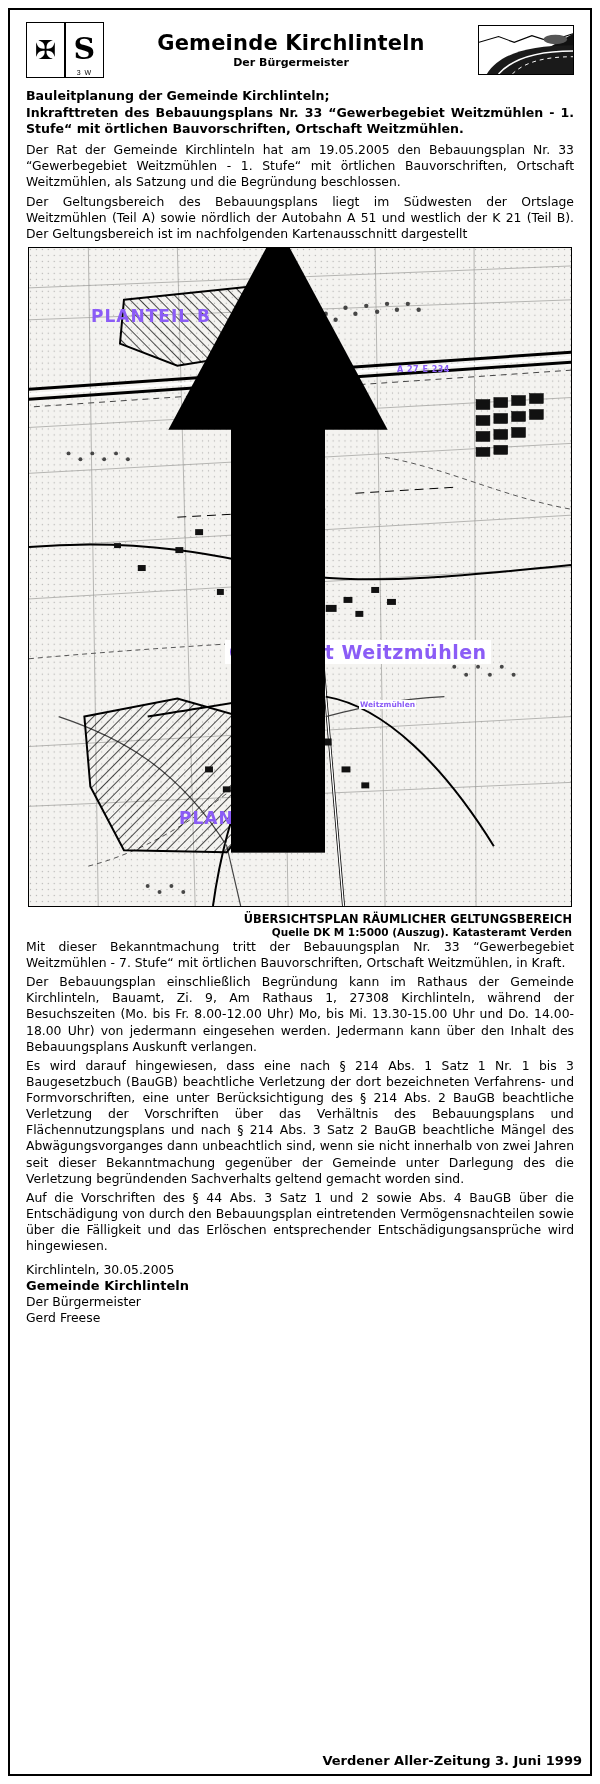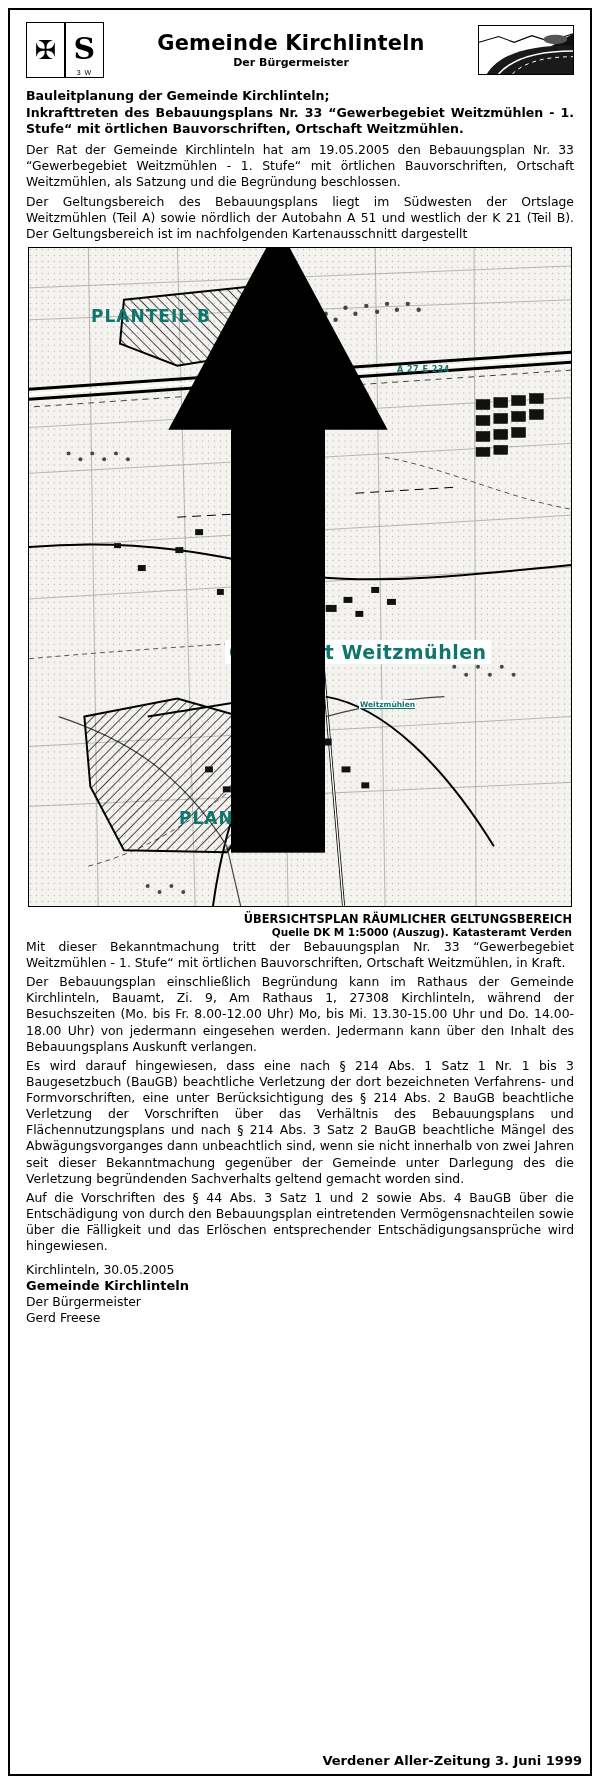--- a/index.html
+++ b/index.html
@@ -118,42 +118,41 @@
     position: relative;
     height: 660px;
     background: #f3f3f0;
     overflow: hidden;
   }
   .map-wrap svg { display: block; width: 100%; height: 100%; }
   .map-label {
     position: absolute;
     font-weight: bold;
     font-family: "DejaVu Sans", sans-serif;
-    color: #0f766e;
+    color: #8b5cf6;
     white-space: nowrap;
   }
   .lbl-b { left: 62px; top: 58px; font-size: 17px; letter-spacing: 1px; }
   .lbl-a { left: 150px; top: 560px; font-size: 17px; letter-spacing: 1px; }
   .lbl-ort {
     left: 196px; top: 392px;
     font-size: 19px; letter-spacing: 0.5px;
     background: #fff;
     padding: 1px 4px;
   }
   .lbl-a27 {
     left: 368px; top: 117px;
     font-size: 8px; font-weight: bold;
     letter-spacing: 0.5px;
   }
   .lbl-weitz {
     left: 330px; top: 452px;
     font-size: 7.5px;
     background: #fff;
     padding: 0 1px;
-    text-decoration: underline;
   }
   .north-arrow {
     position: absolute;
     right: 22px; bottom: 22px;
     width: 16px; height: 42px;
   }
   .map-caption {
     text-align: right;
     font-size: 11.4px;
     font-weight: bold;
@@ -385,21 +384,21 @@
         <rect x="5" y="10" width="6" height="30" fill="#000"></rect>
         <polygon points="8,0 15,13 1,13" fill="#000"></polygon>
       </svg>
     </div>
 
     <div class="map-caption">
       <div>ÜBERSICHTSPLAN RÄUMLICHER GELTUNGSBEREICH</div>
       <div class="c2">Quelle DK M 1:5000 (Auszug). Katasteramt Verden</div>
     </div>
 
-    <p class="body">Mit dieser Bekanntmachung tritt der Bebauungsplan Nr. 33 “Gewerbegebiet Weitzmühlen - 1. Stufe“ mit örtlichen Bauvorschriften, Ortschaft Weitzmühlen, in Kraft.</p>
+    <p class="body">Mit dieser Bekanntmachung tritt der Bebauungsplan Nr. 33 “Gewerbegebiet Weitzmühlen - 7. Stufe“ mit örtlichen Bauvorschriften, Ortschaft Weitzmühlen, in Kraft.</p>
     <p class="body">Der Bebauungsplan einschließlich Begründung kann im Rathaus der Gemeinde Kirchlinteln, Bauamt, Zi. 9, Am Rathaus 1, 27308 Kirchlinteln, während der Besuchszeiten (Mo. bis Fr. 8.00-12.00 Uhr) Mo, bis Mi. 13.30-15.00 Uhr und Do. 14.00-18.00 Uhr) von jedermann eingesehen werden. Jedermann kann über den Inhalt des Bebauungsplans Auskunft verlangen.</p>
     <p class="body">Es wird darauf hingewiesen, dass eine nach § 214 Abs. 1 Satz 1 Nr. 1 bis 3 Baugesetzbuch (BauGB) beachtliche Verletzung der dort bezeichneten Verfahrens- und Formvorschriften, eine unter Berücksichtigung des § 214 Abs. 2 BauGB beachtliche Verletzung der Vorschriften über das Verhältnis des Bebauungsplans und Flächennutzungsplans und nach § 214 Abs. 3 Satz 2 BauGB beachtliche Mängel des Abwägungsvorganges dann unbeachtlich sind, wenn sie nicht innerhalb von zwei Jahren seit dieser Bekanntmachung gegenüber der Gemeinde unter Darlegung des die Verletzung begründenden Sachverhalts geltend gemacht worden sind.</p>
     <p class="body">Auf die Vorschriften des § 44 Abs. 3 Satz 1 und 2 sowie Abs. 4 BauGB über die Entschädigung von durch den Bebauungsplan eintretenden Vermögensnachteilen sowie über die Fälligkeit und das Erlöschen entsprechender Entschädigungsansprüche wird hingewiesen.</p>
 
     <div class="sigblock">
       <div>Kirchlinteln, 30.05.2005</div>
       <div class="b">Gemeinde Kirchlinteln</div>
       <div>Der Bürgermeister</div>
       <div>Gerd Freese</div>
     </div>

